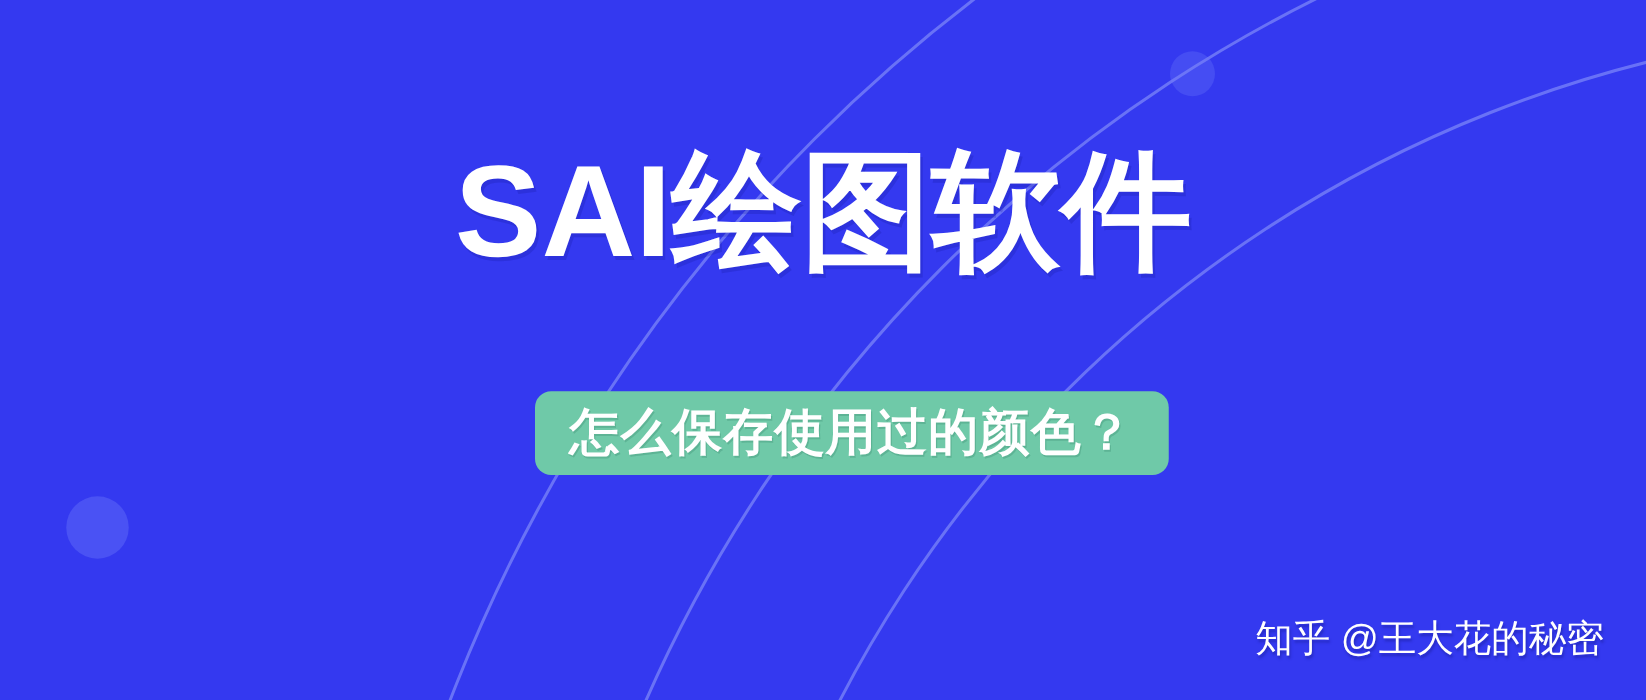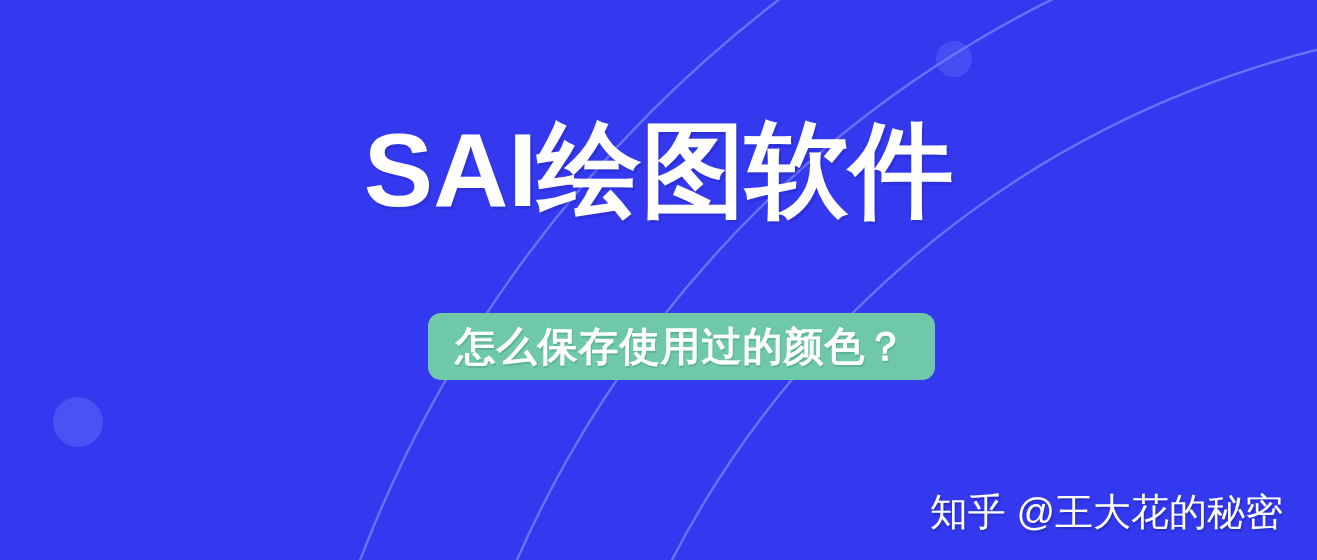--- a/index.html
+++ b/index.html
@@ -64,21 +64,21 @@
     letter-spacing: 1px;
     white-space: nowrap;
     text-shadow: 1px 2px 0 rgba(60,140,115,0.35);
     margin-left: 45px;
   }
   .watermark {
     position: absolute;
     right: 34px;
     bottom: 24px;
     color: #ffffff;
-    font-size: 38px;
+    font-size: 30px;
     line-height: 48px;
     font-weight: 400;
     white-space: nowrap;
     text-shadow: 1px 2px 2px rgba(22,26,140,0.45);
   }
 </style>
 </head>
 <body>
 
 <div class="banner">

